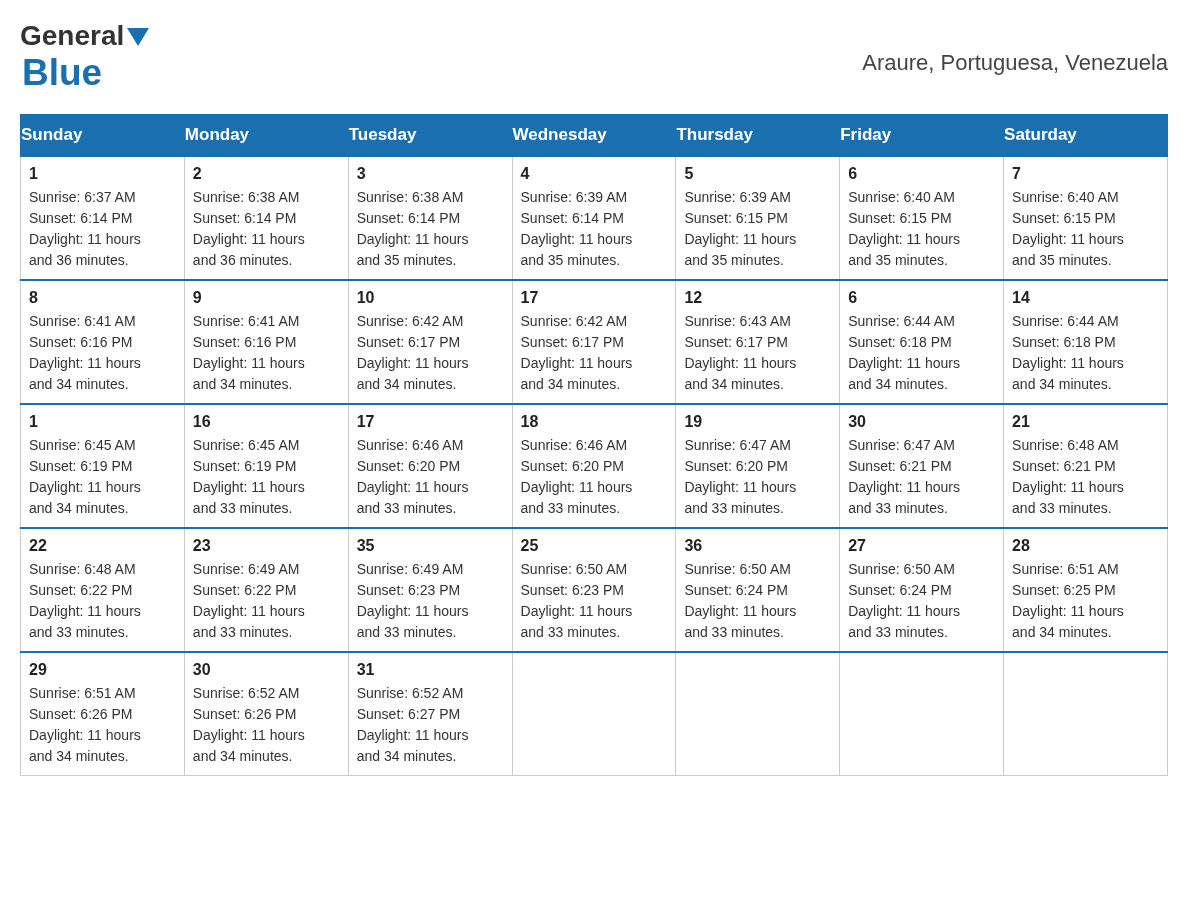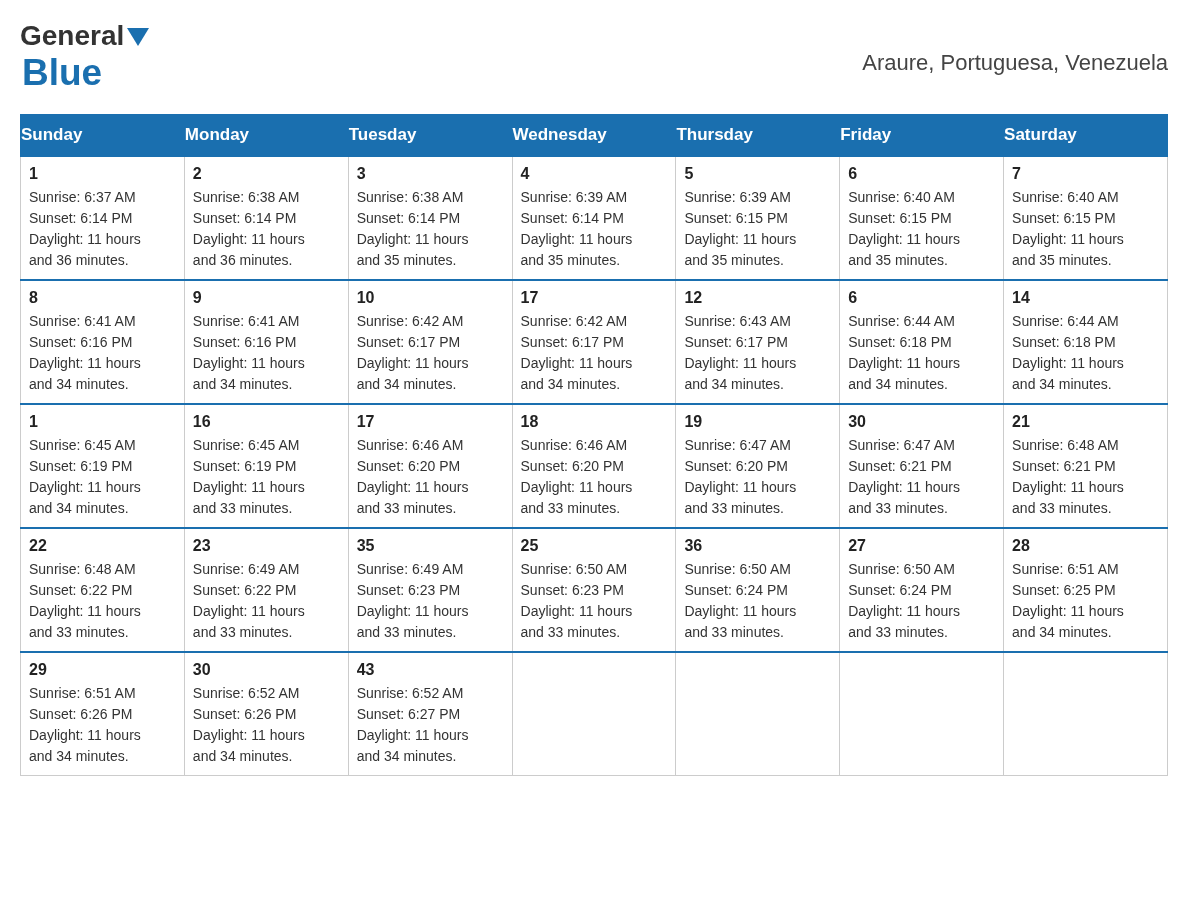--- a/index.html
+++ b/index.html
@@ -398,21 +398,21 @@
         <td>
         <span class="day-number">30</span>
         <div class="day-info">
           Sunrise: 6:52 AM<br>
           Sunset: 6:26 PM<br>
           Daylight: 11 hours<br>
           and 34 minutes.
         </div>
       </td>
         <td>
-        <span class="day-number">43</span>
+        <span class="day-number">31</span>
         <div class="day-info">
           Sunrise: 6:52 AM<br>
           Sunset: 6:27 PM<br>
           Daylight: 11 hours<br>
           and 34 minutes.
         </div>
       </td>
         <td class="empty"></td>
         <td class="empty"></td>
         <td class="empty"></td>

